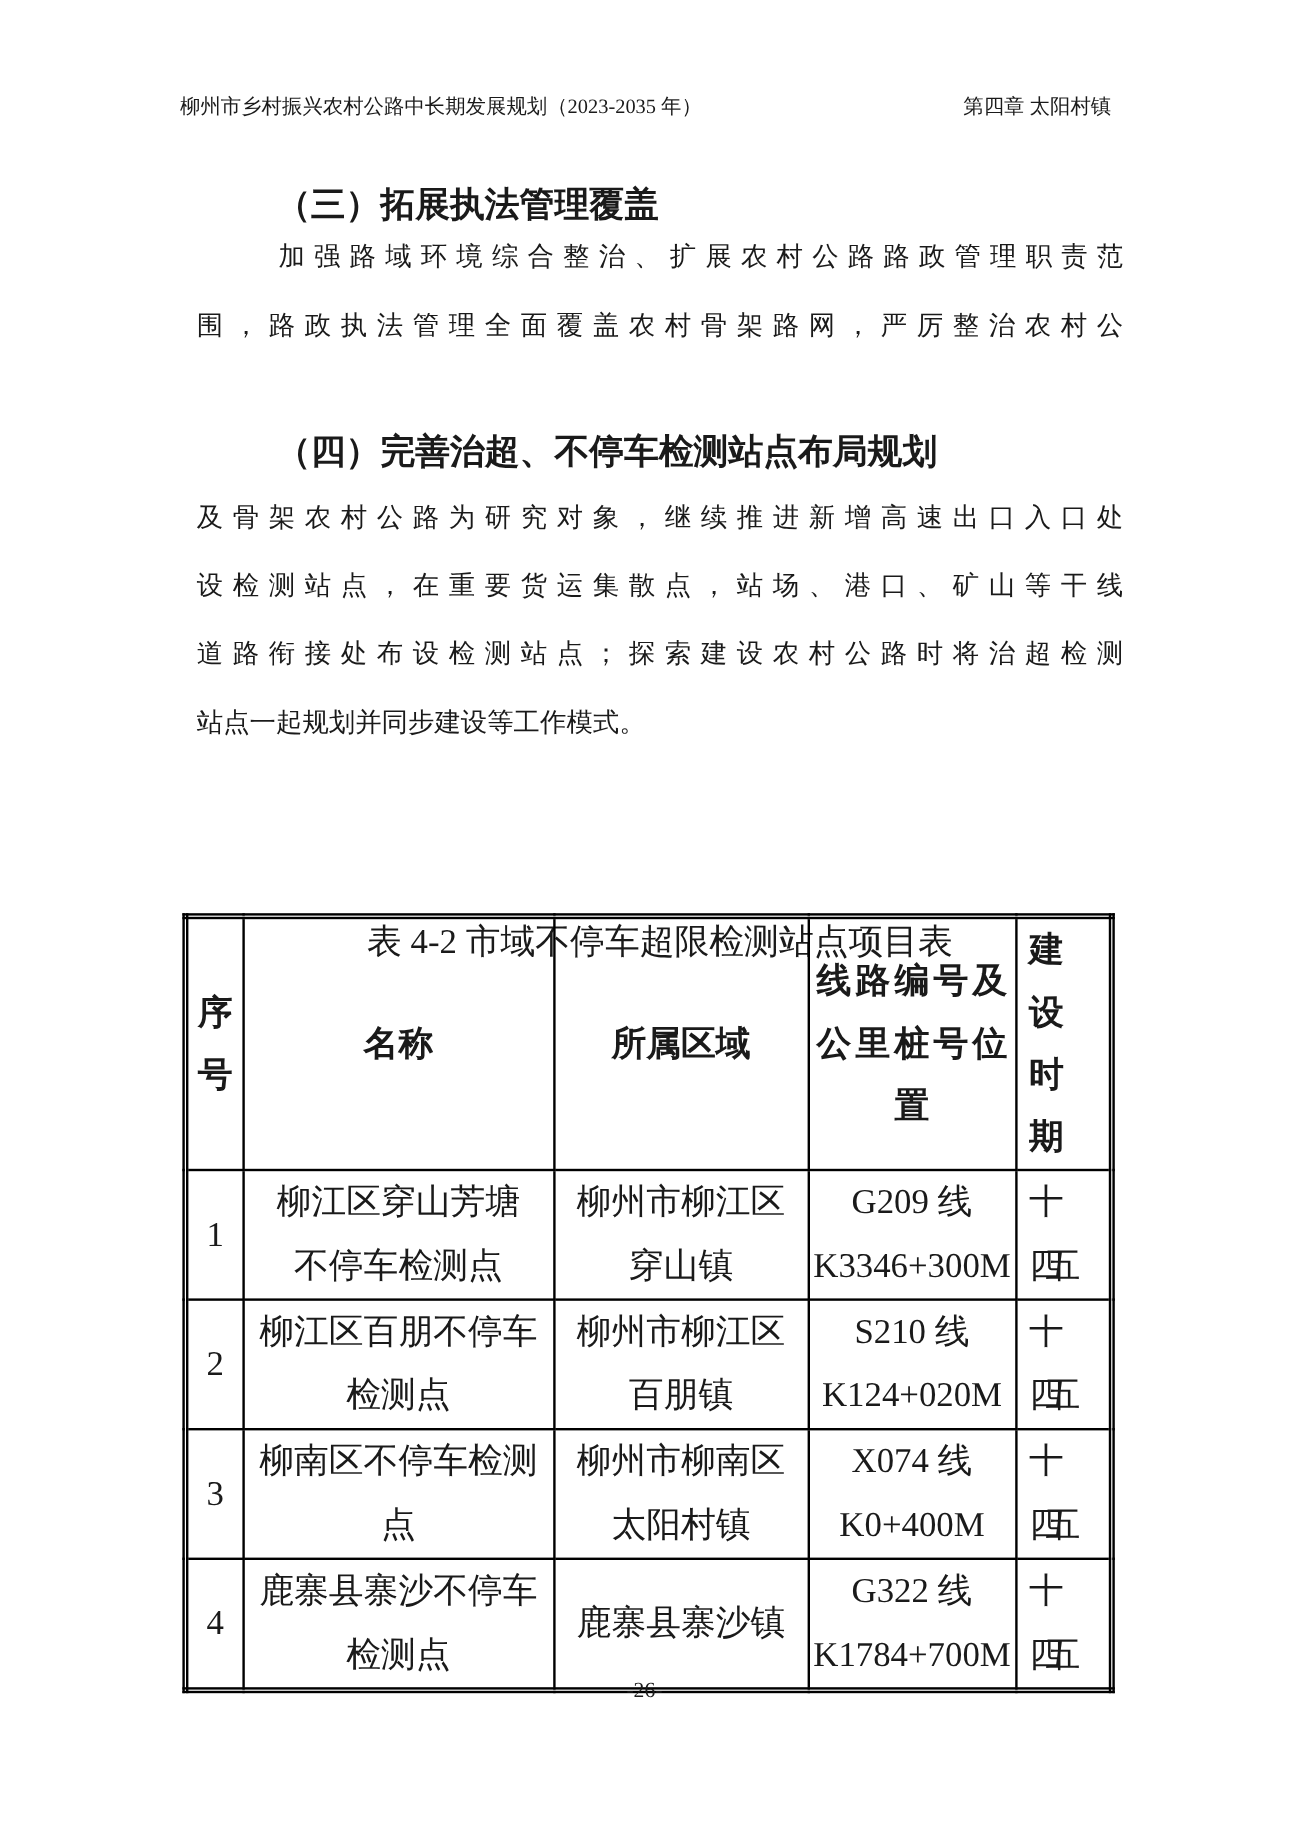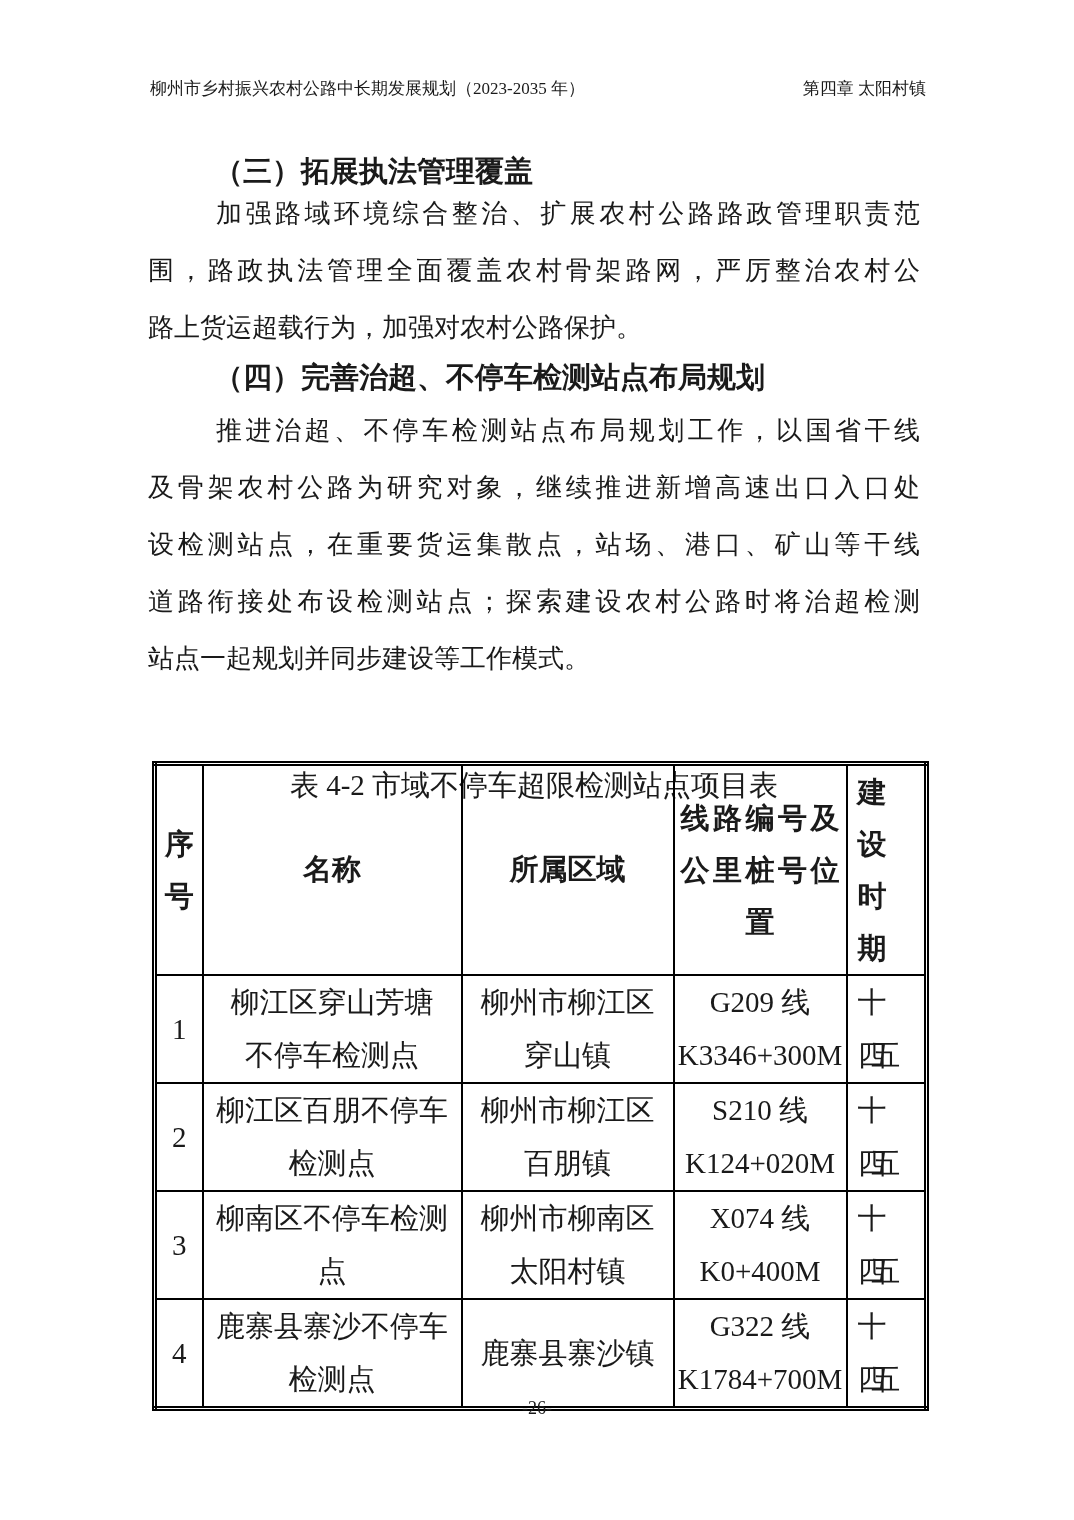--- a/index.html
+++ b/index.html
@@ -7,33 +7,33 @@
     width:1074px; height:1520px; position:relative;
     background:#ffffff; color:#1a1a1a;
     font-family:"Liberation Serif","DejaVu Serif",serif;
     overflow:hidden;
   }
   .page-header {
     position:absolute; top:78px; left:150px; width:776px;
     display:flex; justify-content:space-between;
     font-size:17px; line-height:22px; white-space:nowrap;
   }
-  .content-block { position:absolute; left:148px; width:772px; }
+  .content-block { position:absolute; left:164px; width:772px; }
   .doc-heading {
     font-family:"Liberation Sans","DejaVu Sans",sans-serif;
     font-weight:bold; font-size:29px; line-height:42px;
     text-indent:66px; white-space:nowrap;
   }
   .h-three { top:150px; }
   .h-four  { top:356px; }
   .para { }
   .p-one { top:185px; }
   .p-two { top:402px; }
   .para-line {
-    font-size:26px; height:57px; line-height:57px;
+    font-size:22px; height:57px; line-height:57px;
     white-space:normal;
   }
   .just { text-align:justify; text-align-last:justify; }
   .first { text-indent:68px; }
   .tbl-caption {
     top:720px; text-align:center;
     font-size:29px; line-height:44px;margin-top:43px;
   }
   table.station-table {
     position:absolute; left:152px; top:761px; width:772px;
@@ -62,27 +62,25 @@
 <div class="page-header">
   <span>柳州市乡村振兴农村公路中长期发展规划（2023-2035 年）</span>
   <span>第四章 太阳村镇</span>
 </div>
 
 <div class="content-block doc-heading h-three">（三）拓展执法管理覆盖</div>
 
 <div class="content-block para p-one">
   <div class="para-line just first">加强路域环境综合整治、扩展农村公路路政管理职责范</div>
   <div class="para-line just">围，路政执法管理全面覆盖农村骨架路网，严厉整治农村公</div>
-  <div class="para-line">路上货运超载行为，加强对农村公路保护。</div>
 </div>
 
 <div class="content-block doc-heading h-four">（四）完善治超、不停车检测站点布局规划</div>
 
 <div class="content-block para p-two">
-  <div class="para-line just first">推进治超、不停车检测站点布局规划工作，以国省干线</div>
   <div class="para-line just">及骨架农村公路为研究对象，继续推进新增高速出口入口处</div>
   <div class="para-line just">设检测站点，在重要货运集散点，站场、港口、矿山等干线</div>
   <div class="para-line just">道路衔接处布设检测站点；探索建设农村公路时将治超检测</div>
   <div class="para-line">站点一起规划并同步建设等工作模式。</div>
 </div>
 
 <div class="content-block tbl-caption">表 4-2 市域不停车超限检测站点项目表</div>
 
 <table class="station-table">
   <colgroup>

